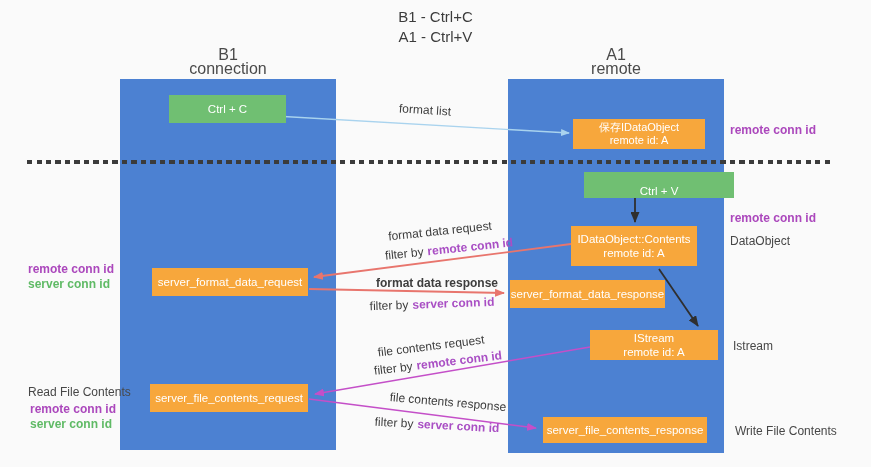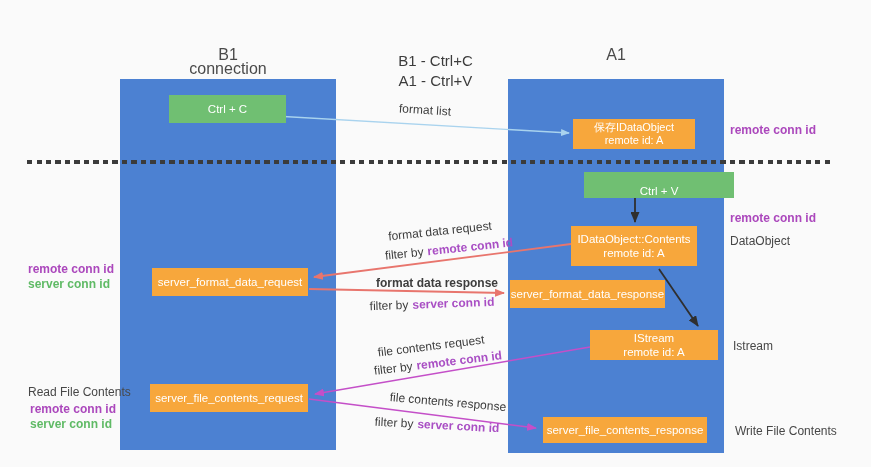--- a/index.html
+++ b/index.html
@@ -5,21 +5,21 @@
   html,body{margin:0;padding:0;background:#fafafa;}
   #canvas{
     position:relative;width:871px;height:467px;overflow:hidden;
     background:#fafafa;
     font-family:"Liberation Sans",sans-serif;
     color:#3d3d3d;
   }
   .abs{position:absolute;}
   .title{
     left:0;top:7px;width:871px;text-align:center;
-    font-size:15px;line-height:20px;color:#3c3c3c;margin-top:44px;
+    font-size:15px;line-height:20px;color:#3c3c3c;
   }
   .lane{background:#4c81d2;}
   .lane-header{
     text-align:center;font-size:16px;line-height:14px;color:#4a4a4a;
   }
   .node{
     display:flex;flex-direction:column;align-items:center;justify-content:center;
     color:#ffffff;font-size:11.5px;line-height:14px;text-align:center;
     box-sizing:border-box;
   }
@@ -47,20 +47,21 @@
     <div>B1 - Ctrl+C</div>
     <div>A1 - Ctrl+V</div>
   </div>
 
   <div class="abs lane-header" style="left:120px;top:48px;width:216px;">
     <div>B1</div>
     <div>connection</div>
   </div>
   <div class="abs lane-header" style="left:508px;top:48px;width:216px;">
     <div>A1</div>
+    <div>remote</div>
   </div>
 
   <div class="abs lane" style="left:120px;top:79px;width:216px;height:371px;"></div>
   <div class="abs lane" style="left:508px;top:79px;width:216px;height:374px;"></div>
 
   <div class="abs divider" style="left:27px;top:160px;width:806px;height:4px;"></div>
 
   <svg class="wires" width="871" height="467" viewBox="0 0 871 467">
     <defs>
       <marker id="mk-blue" markerWidth="9" markerHeight="7" refX="8" refY="3.5" orient="auto" markerUnits="userSpaceOnUse">
@@ -82,21 +83,21 @@
     <line x1="309" y1="289" x2="504" y2="293" stroke="#e8756d" stroke-width="1.8" marker-end="url(#mk-salmon)"></line>
     <line x1="659" y1="269" x2="698" y2="326" stroke="#2f2f2f" stroke-width="1.8" marker-end="url(#mk-black)"></line>
     <line x1="590" y1="347" x2="315" y2="394" stroke="#c44fc8" stroke-width="1.5" marker-end="url(#mk-magenta)"></line>
     <line x1="309" y1="399" x2="536" y2="428" stroke="#c44fc8" stroke-width="1.5" marker-end="url(#mk-magenta)"></line>
   </svg>
 
   <div class="abs node green" style="left:158px;top:95px;width:117px;height:28px;">
     <div>Ctrl + C</div>
   </div>
 
-  <div class="abs node orange" style="left:573px;top:119px;width:122px;height:30px;font-size:11px;line-height:13px;">
+  <div class="abs node orange" style="left:573px;top:119px;width:132px;height:30px;font-size:11px;line-height:13px;">
     <div>保存IDataObject</div>
     <div>remote id: A</div>
   </div>
 
   <div class="abs node green" style="left:573px;top:172px;width:150px;height:26px;justify-content:flex-end;">
     <div>Ctrl + V</div>
   </div>
 
   <div class="abs node orange" style="left:571px;top:226px;width:126px;height:40px;">
     <div>IDataObject::Contents</div>

